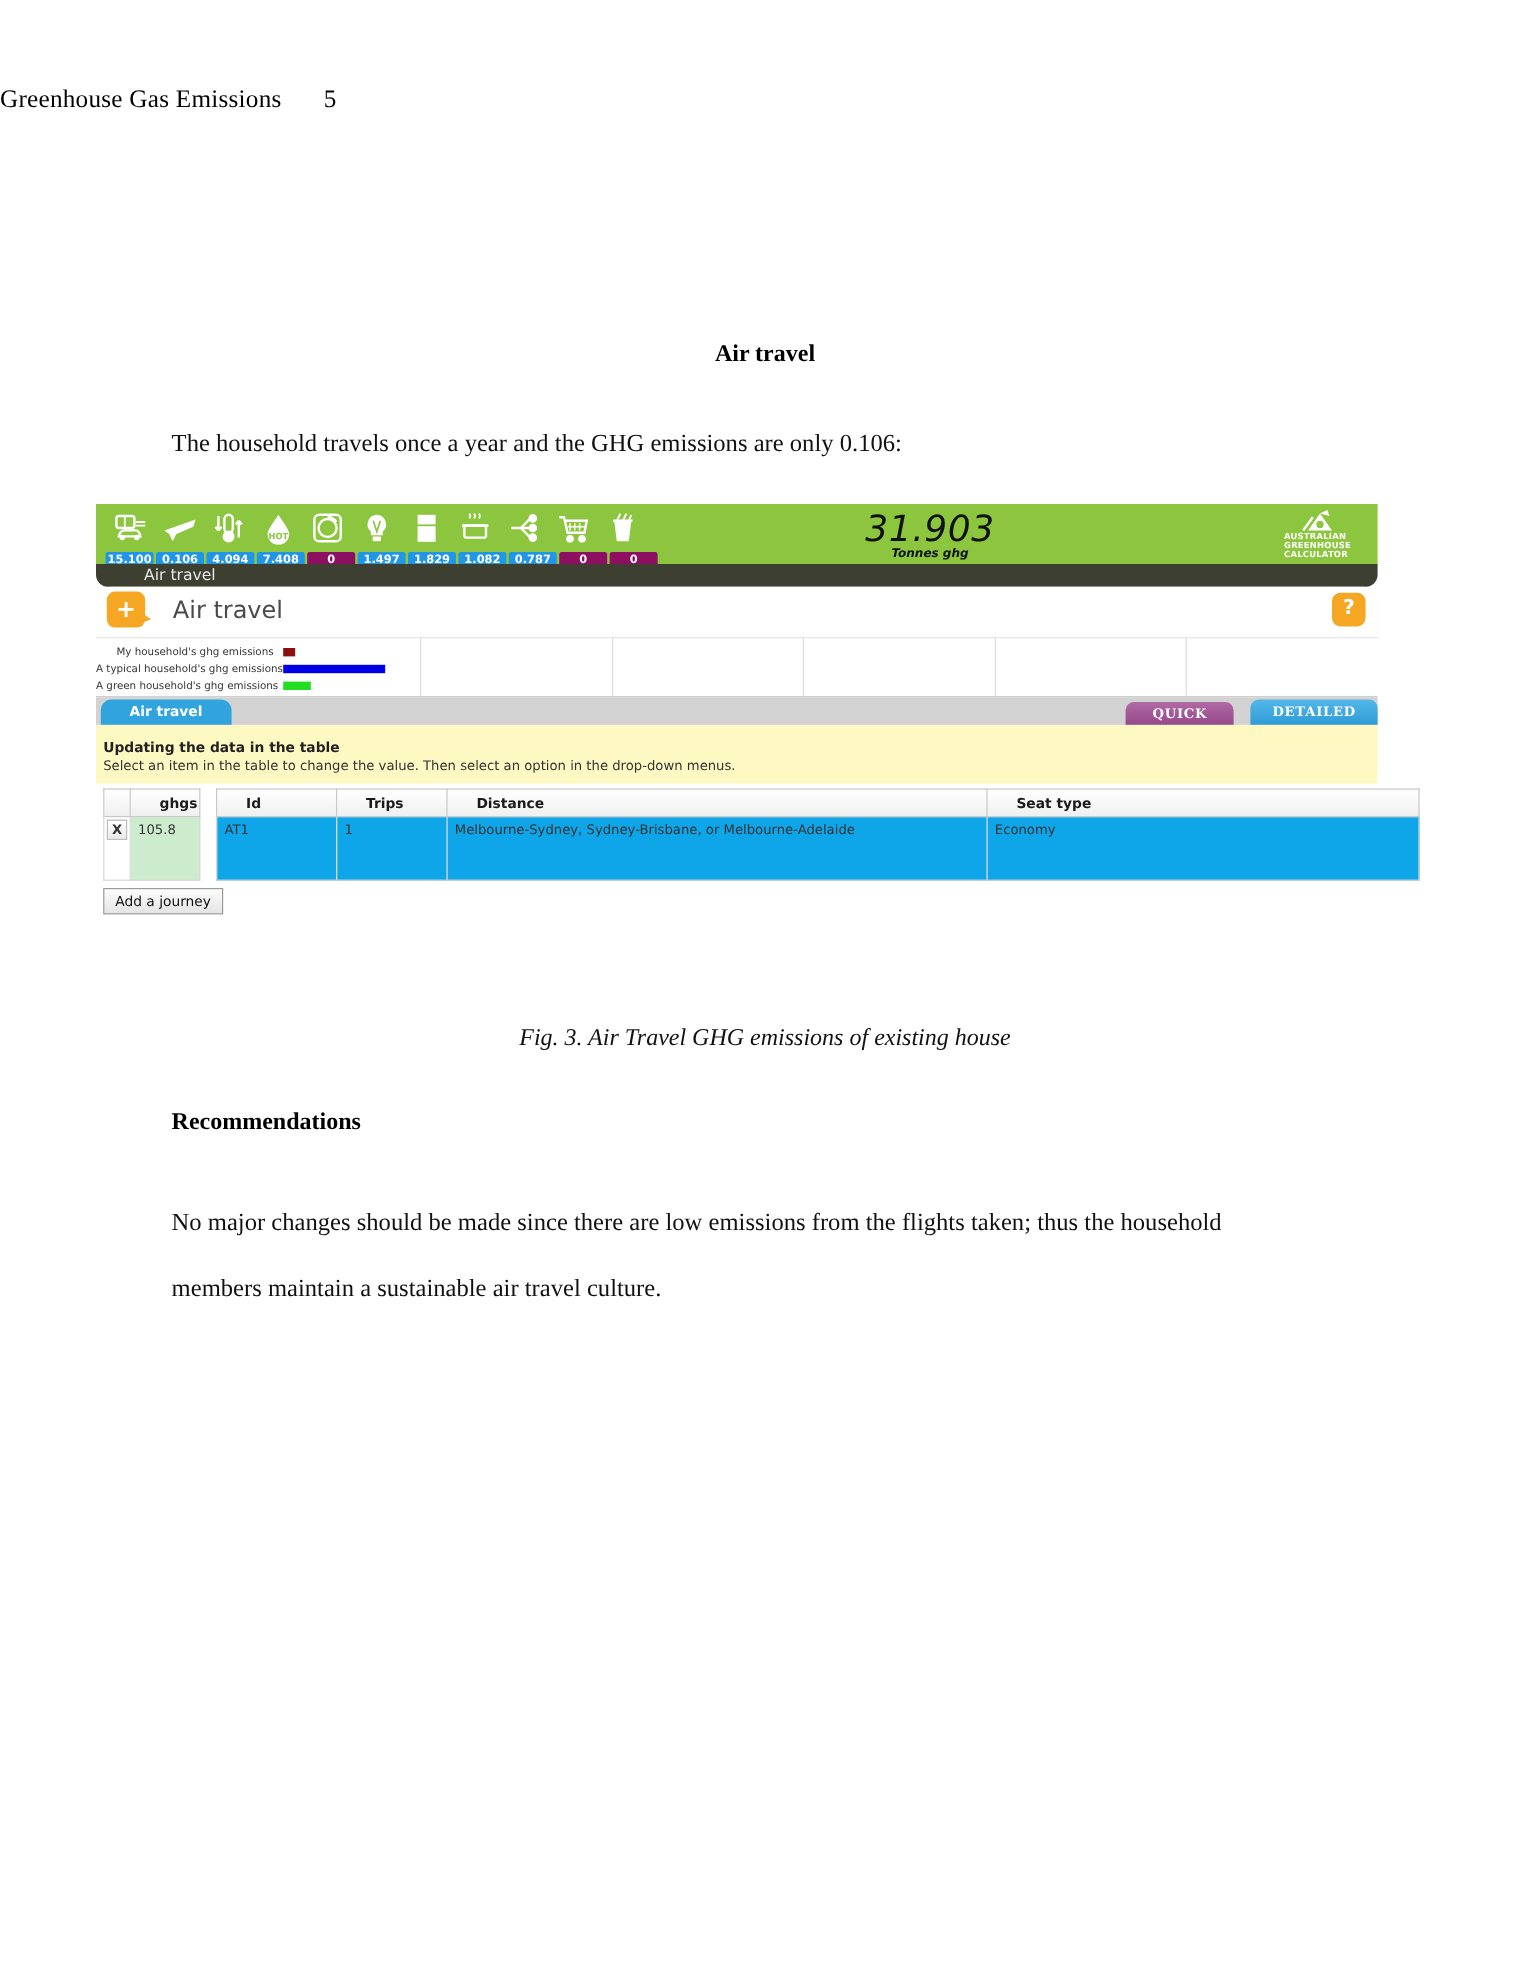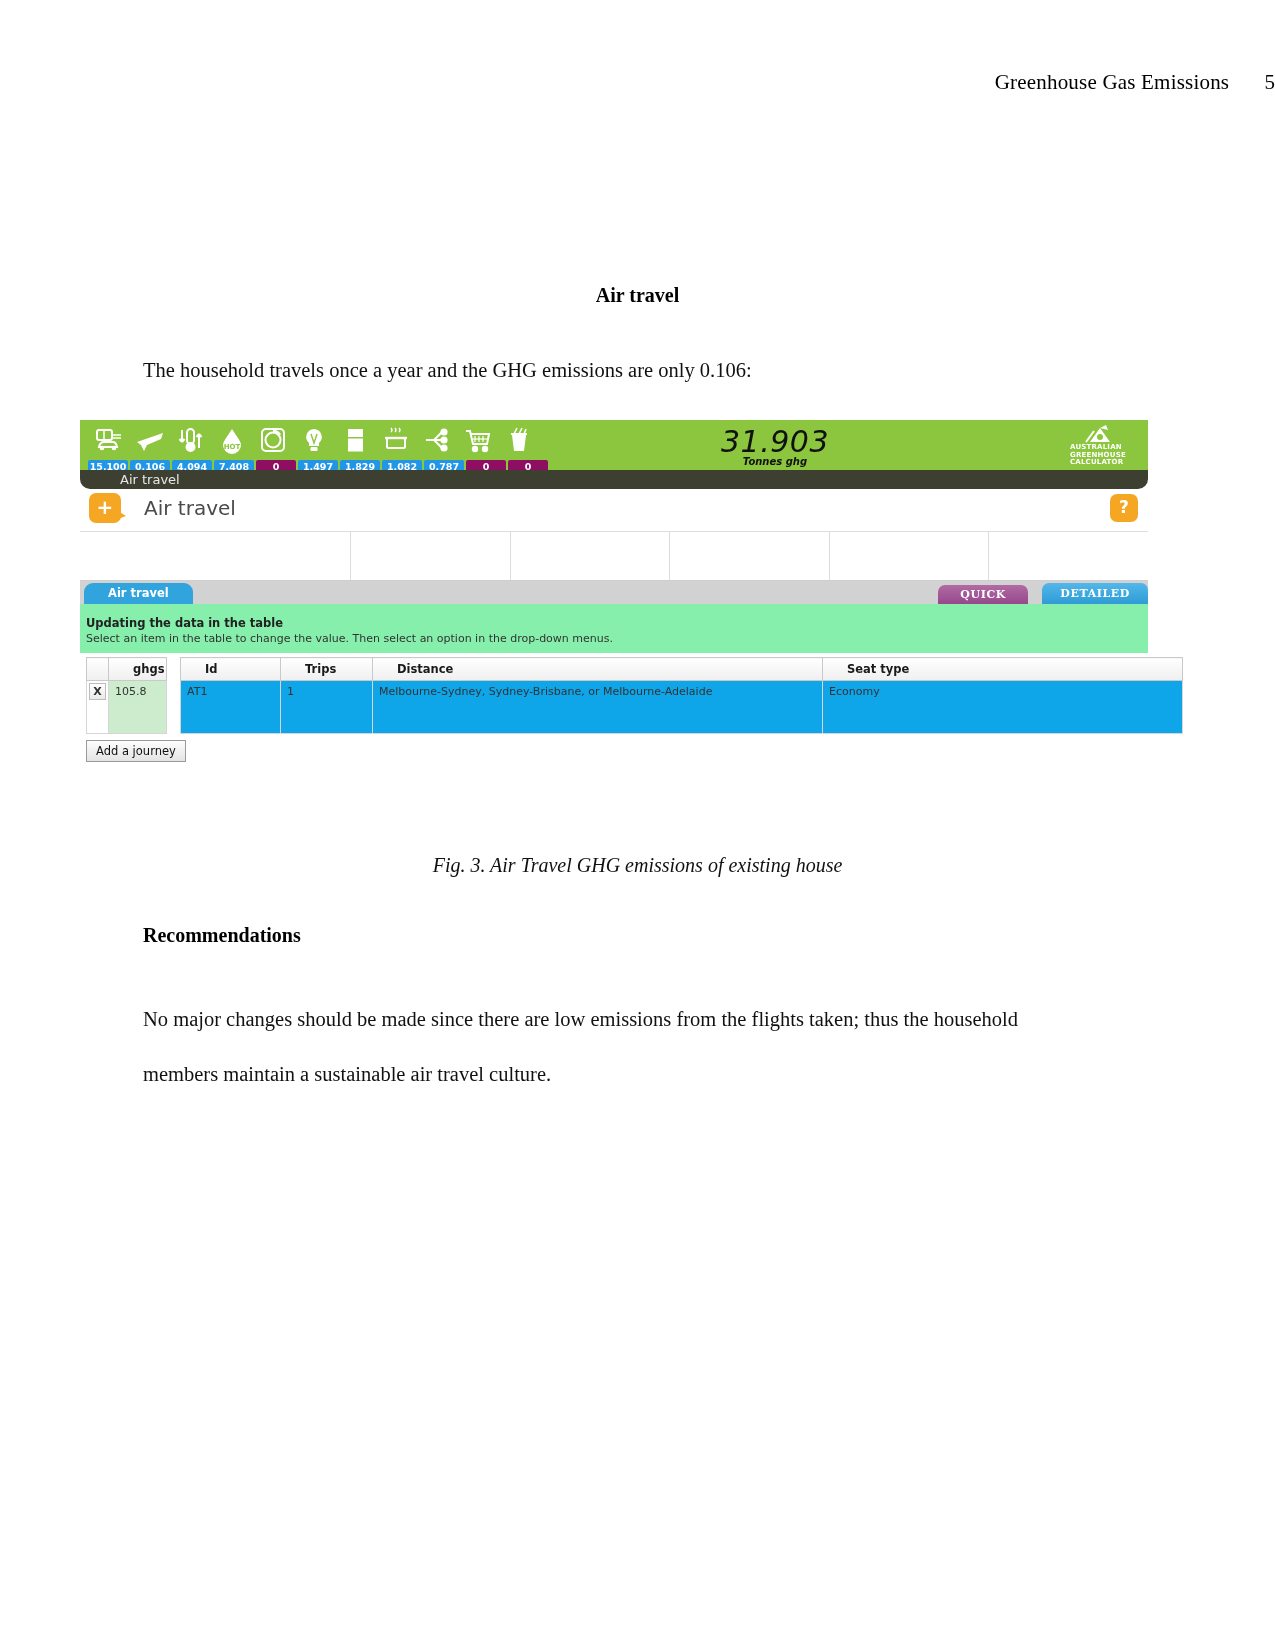--- a/index.html
+++ b/index.html
@@ -14,21 +14,21 @@
     position: relative;
     overflow: hidden;
   }
 
   
   .page-header {
     position: absolute;
     top: 70px;
     left: 0;
     width: 1275px;
-    text-align: right;
+    text-align: left;
     font-family: "Liberation Serif", serif;
     font-size: 21px;
     color: #000;
   }
   .page-header .ph-title { letter-spacing: .2px; }
   .page-header .ph-num { display: inline-block; margin-left: 30px; }
 
   
   .doc-heading {
     position: absolute;
@@ -331,21 +331,21 @@
     font-size: 11px;
     font-weight: bold;
     border-radius: 7px 7px 0 0;
     letter-spacing: .6px;
     font-family: "DejaVu Serif", serif;
   }
 
   
   .instr {
     padding: 12px 0 8px 6px;
-    background: #86efac;
+    background: #fef9c3;
   }
   .instr-title {
     font-size: 11.5px;
     font-weight: bold;
     color: #222;
     font-family: "DejaVu Sans", sans-serif;
   }
   .instr-sub {
     font-size: 11px;
     color: #333;
@@ -586,20 +586,34 @@
 
   
   <div class="panel">
     <div class="plus-btn">+</div>
     <div class="panel-title">Air travel</div>
     <div class="help-btn">?</div>
   </div>
 
   
   <div class="legend-area">
+    <div class="legend-rows">
+      <div class="legend-row">
+        <div class="legend-label">My household's ghg emissions</div>
+        <div class="legend-bar" style="width:10px;background:#8b0f0f;"></div>
+      </div>
+      <div class="legend-row">
+        <div class="legend-label">A typical household's ghg emissions</div>
+        <div class="legend-bar" style="width:85px;background:#0000e6;"></div>
+      </div>
+      <div class="legend-row">
+        <div class="legend-label">A green household's ghg emissions</div>
+        <div class="legend-bar" style="width:23px;background:#22dd22;"></div>
+      </div>
+    </div>
     <div class="grid-cols">
       <div class="grid-col"></div>
       <div class="grid-col"></div>
       <div class="grid-col"></div>
       <div class="grid-col"></div>
       <div class="grid-col"></div>
     </div>
   </div>
 
   

